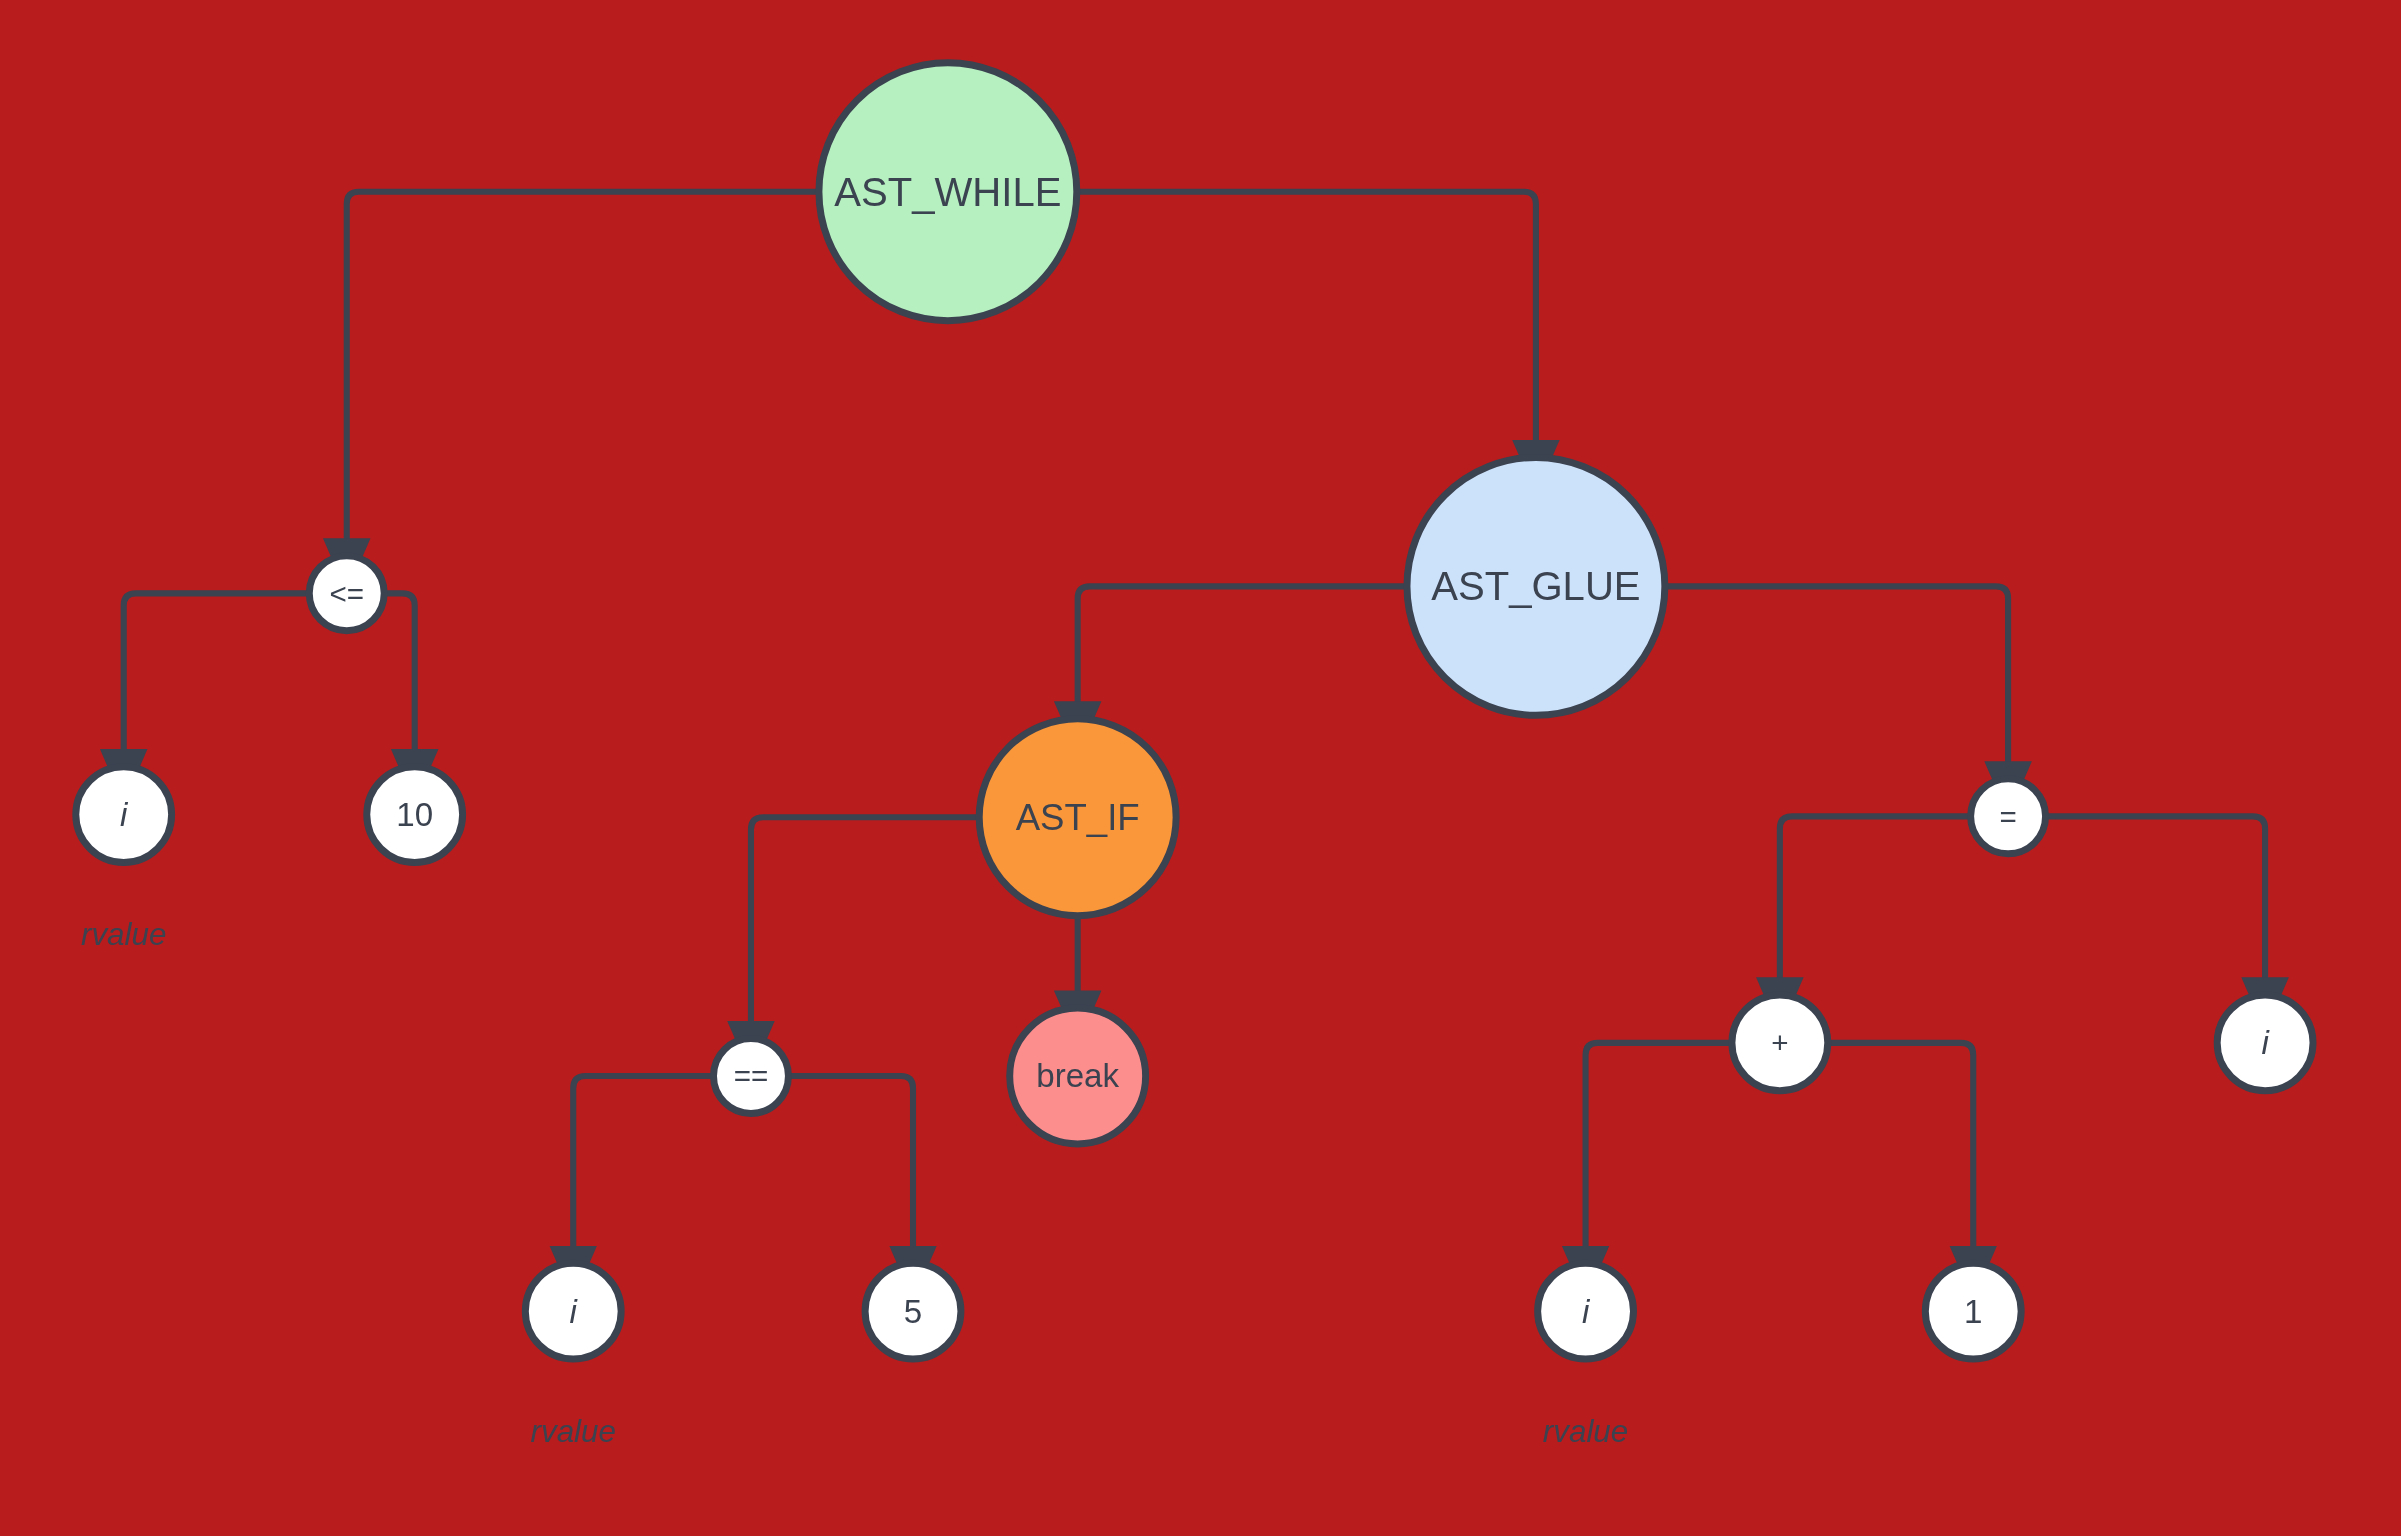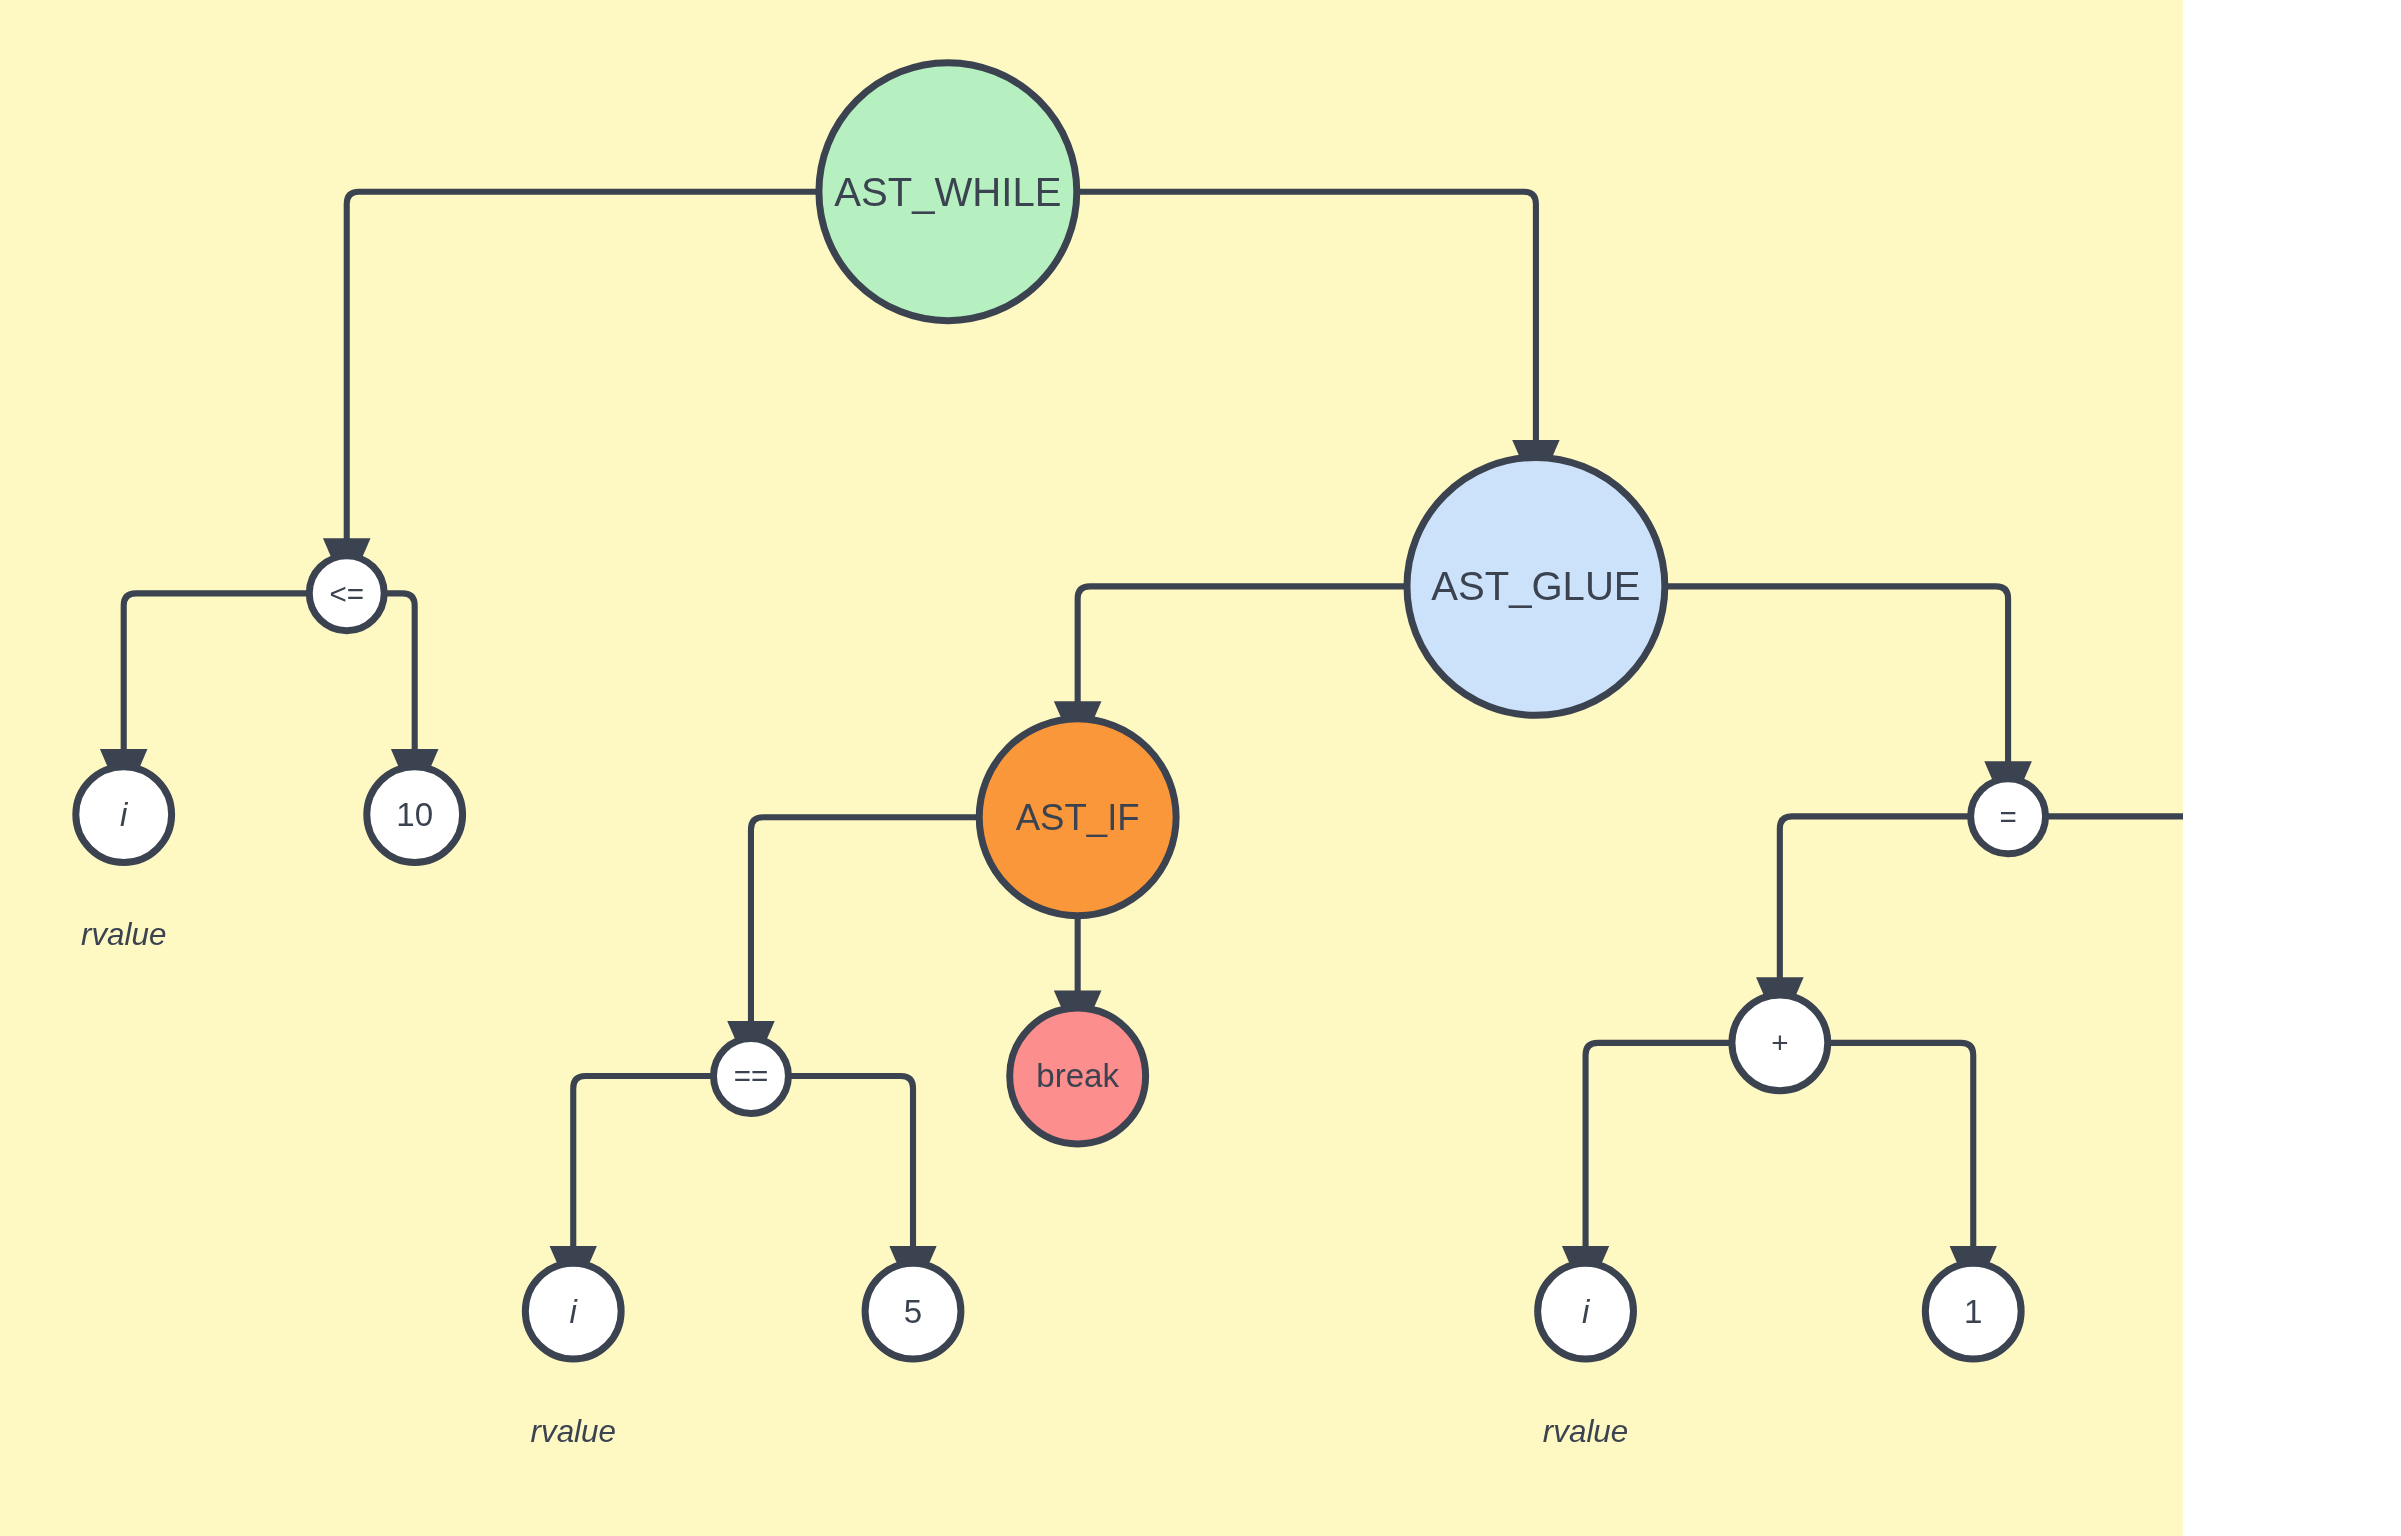--- a/index.html
+++ b/index.html
@@ -5,23 +5,23 @@
   html, body {
     margin: 0;
     padding: 0;
     background: #ffffff;
   }
   body {
     font-family: "Liberation Sans", sans-serif;
   }
   #canvas {
     position: relative;
-    width: 2183px;
+    width: 2401px;
     height: 1536px;
-    background: #fef9c3;
+    background: #b91c1c;
     overflow: hidden;
   }
   #tree-svg {
     position: absolute;
     top: 0;
     left: 0;
     width: 2401px;
     height: 1536px;
   }
   .edge-path {

